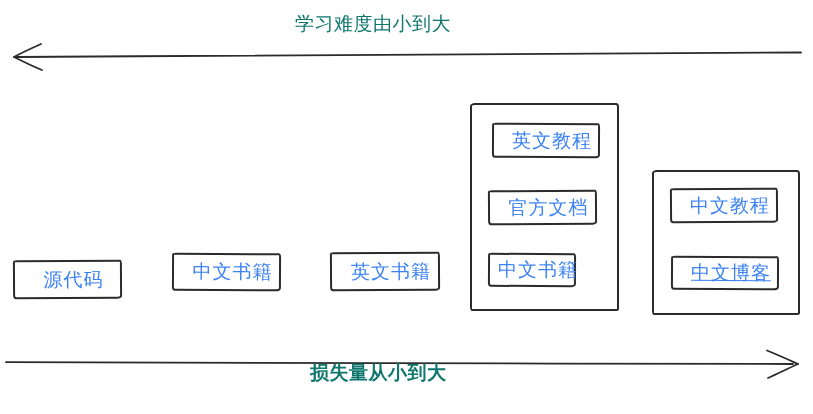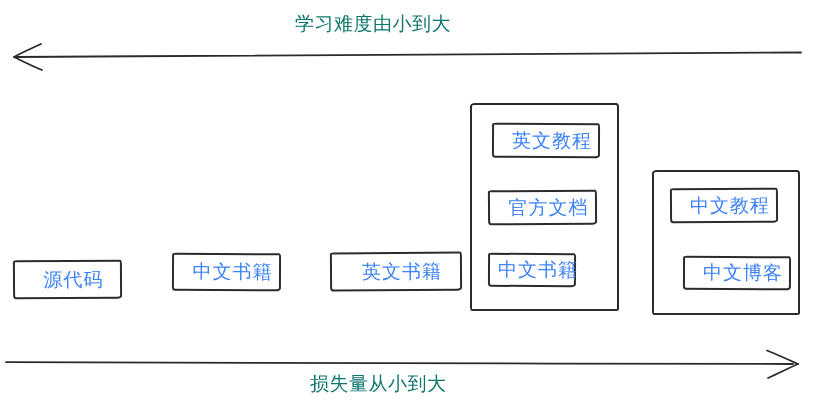--- a/index.html
+++ b/index.html
@@ -15,21 +15,21 @@
   }
 
   .axis-label {
     position: absolute;
     font-size: 19px;
     color: #0f766e;
     letter-spacing: 0.5px;
     white-space: nowrap;
   }
   .axis-label.top { left: 295px; top: 11px; }
-  .axis-label.bottom { left: 310px; top: 371px; }
+  .axis-label.bottom { left: 310px; top: 360px; font-weight: bold; }
 
   .arrow-svg {
     position: absolute;
     left: 0; top: 0;
     width: 813px; height: 414px;
     pointer-events: none;
   }
   .arrow-svg path {
     fill: none;
     stroke: #2b2b2b;
@@ -56,30 +56,30 @@
 
   .group {
     position: absolute;
     border: 2px solid #2b2b2b;
     border-radius: 5px 3px 4px 2px / 3px 4px 2px 5px;
     background: #ffffff;
   }
   
   .n-source   { left: 13px;  top: 252px; width: 109px; height: 39px; margin-top: 8px; }
   .n-official { left: 172px; top: 253px; width: 109px; height: 38px; }
-  .n-enbook   { left: 330px; top: 252px; width: 132px; height: 39px; }
+  .n-enbook   { left: 330px; top: 252px; width: 110px; height: 39px; }
   
   .g1 { left: 470px; top: 103px; width: 149px; height: 208px; }
   .g1 .n-entut  { left: 20px; top: 18px;  width: 108px; height: 35px; }
   .g1 .n-enblog { left: 16px; top: 85px;  width: 109px; height: 35px; }
   .g1 .n-cnbook { left: 16px; top: 148px; width: 88px; height: 34px; }
   
   .g2 { left: 652px; top: 170px; width: 148px; height: 145px; }
   .g2 .n-cntut  { left: 16px; top: 16px; width: 108px; height: 35px; text-align: right; }
-  .g2 .n-cnblog { left: 29px; top: 84px; width: 108px; height: 34px; }
+  .g2 .n-cnblog { left: 17px; top: 84px; width: 108px; height: 34px; text-decoration: underline; }
 </style>
 </head>
 <body>
 
 <div class="canvas">
 
   <div class="axis-label top">学习难度由小到大</div>
 
   <svg class="arrow-svg" viewBox="0 0 813 414" xmlns="http://www.w3.org/2000/svg">
     <g>

